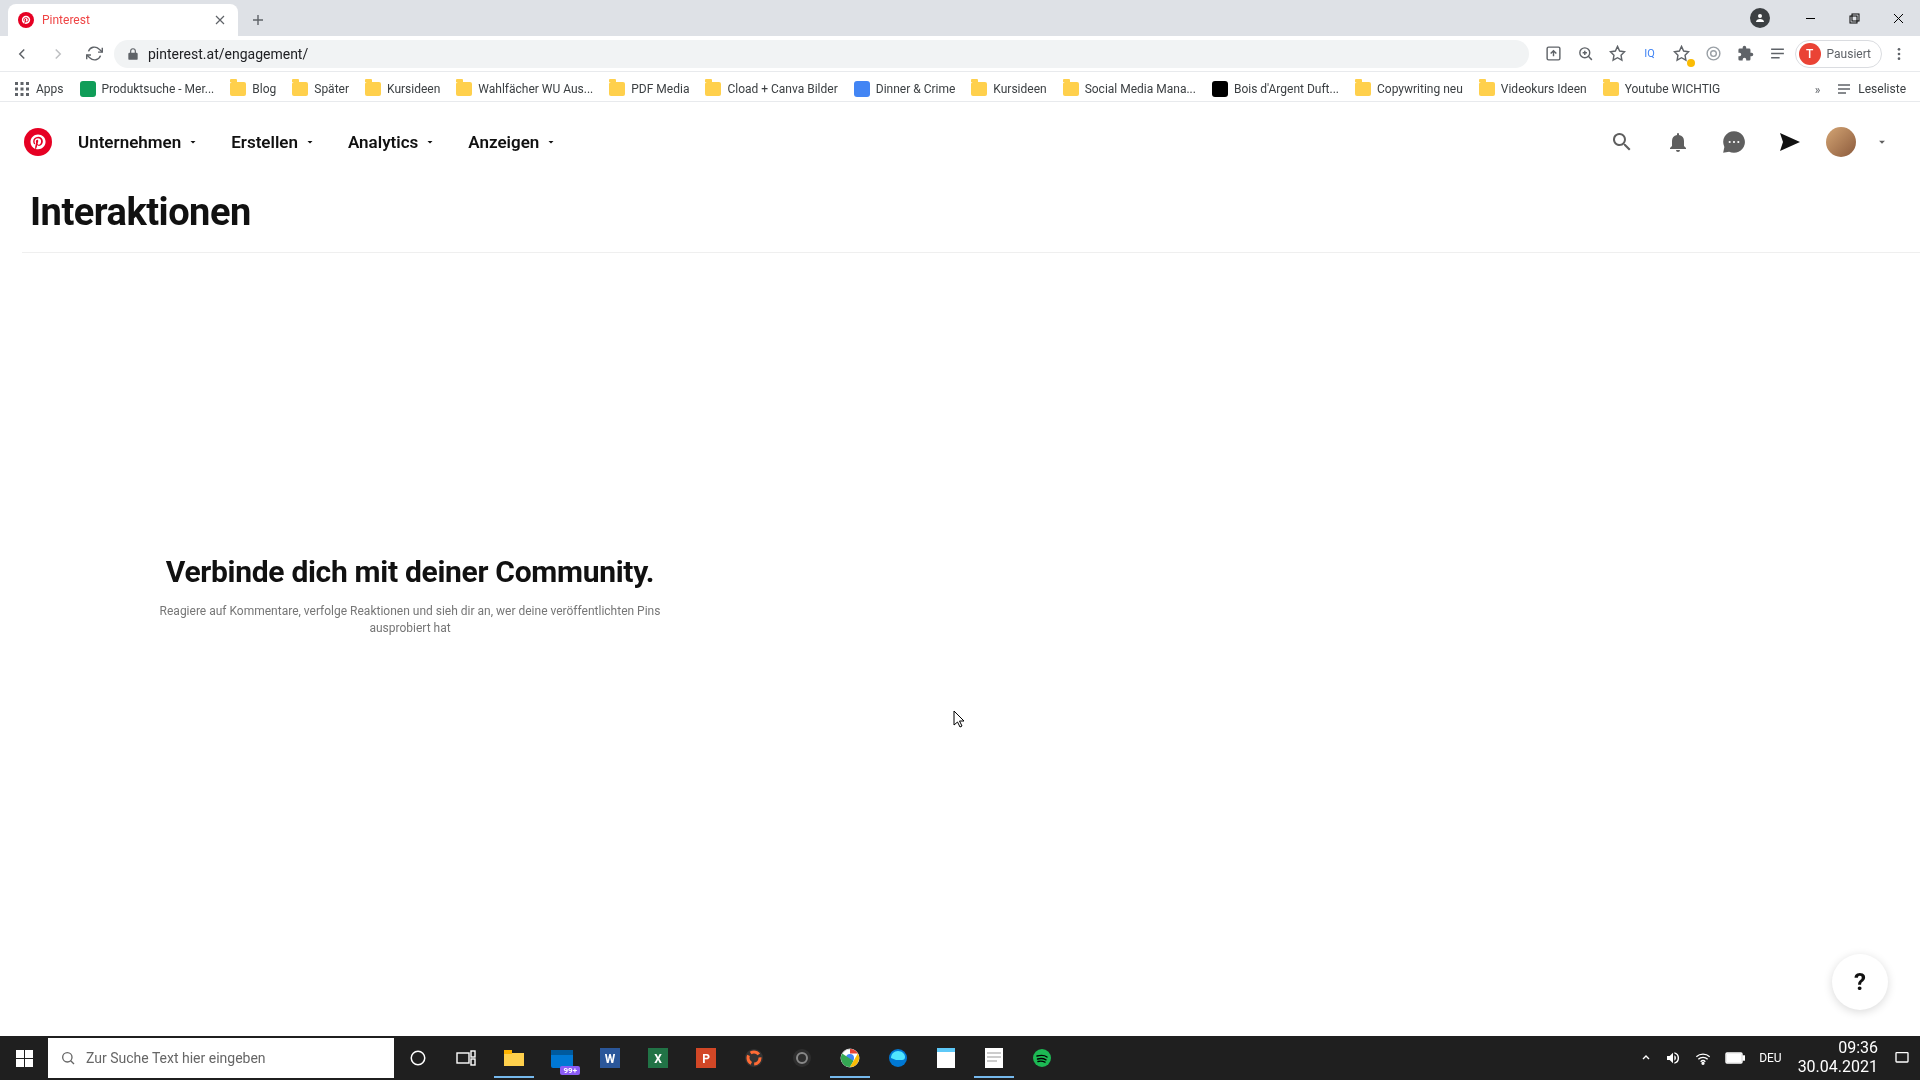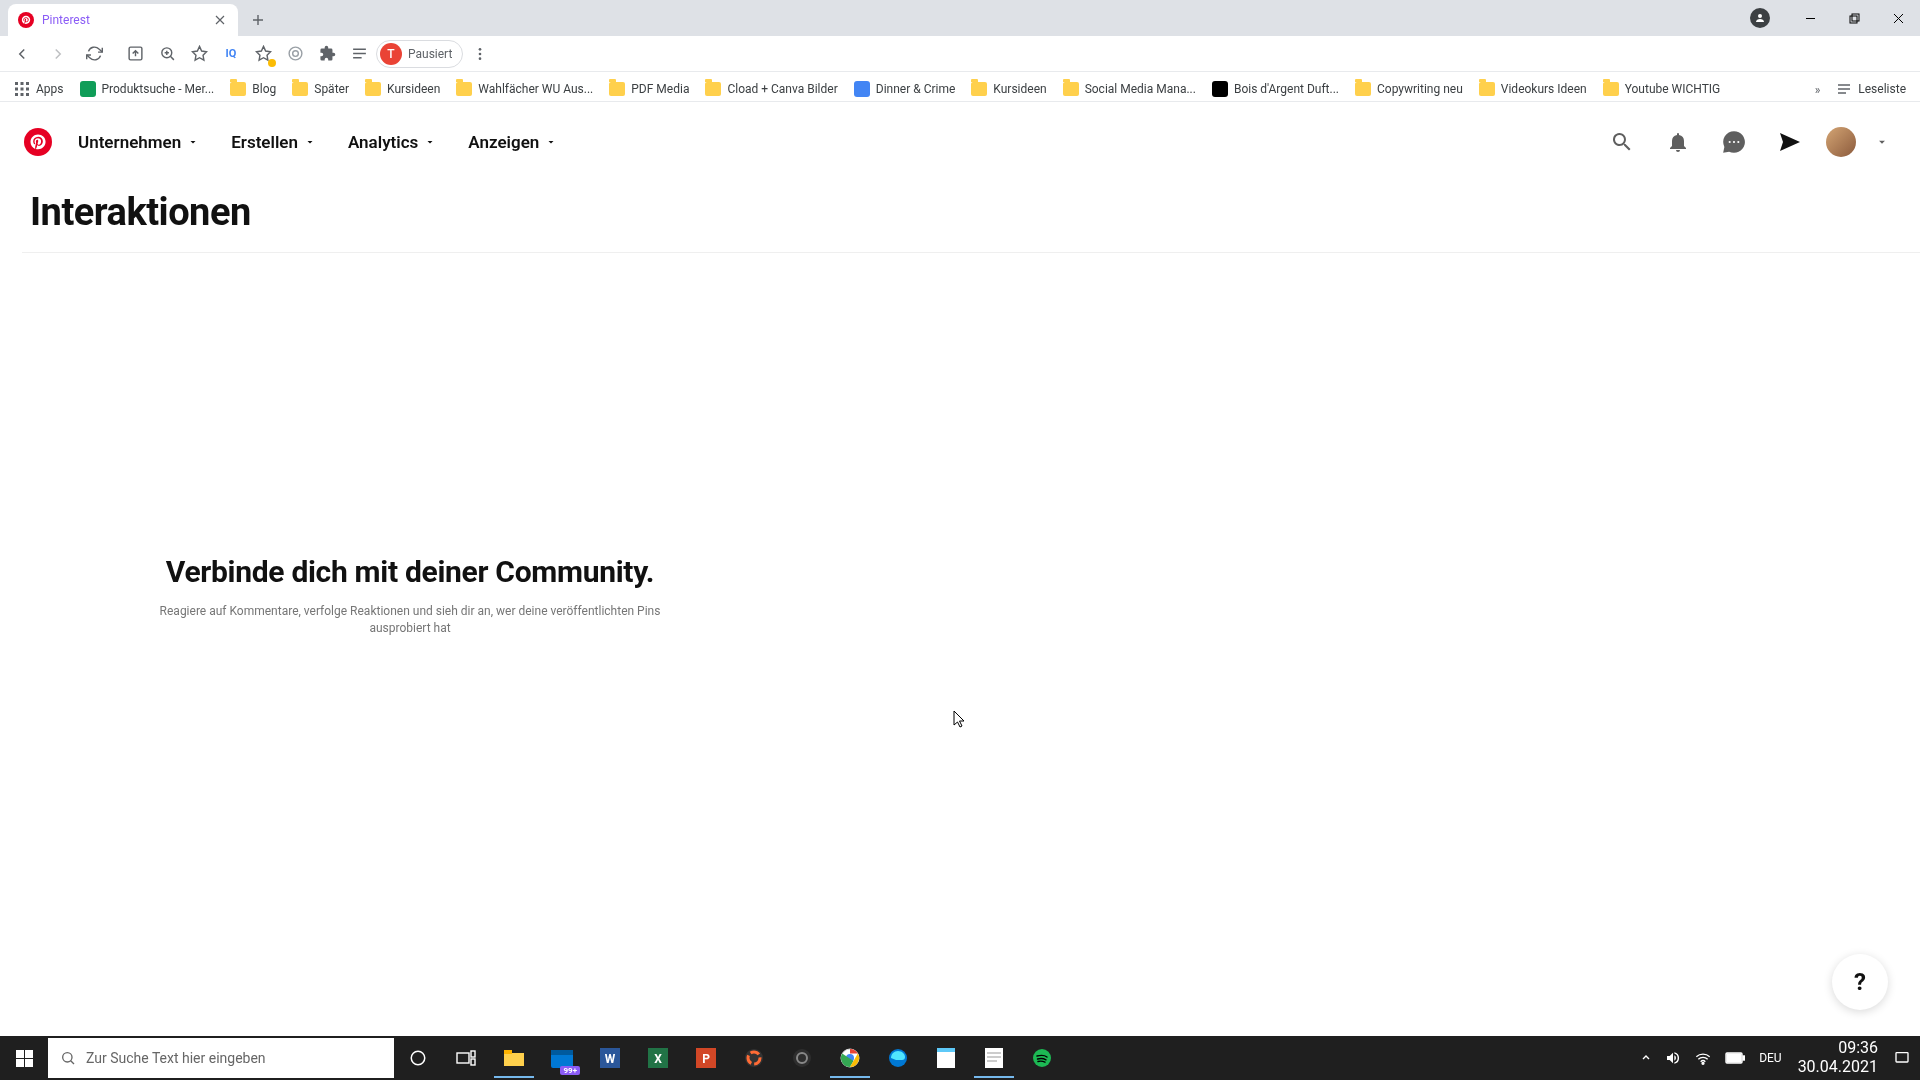--- a/index.html
+++ b/index.html
@@ -1,37 +1,37 @@
 <!DOCTYPE html>
 <html><head>
 <meta charset="utf-8">
 <style>
 * { margin: 0; padding: 0; box-sizing: border-box; font-family: -apple-system, BlinkMacSystemFont, "Segoe UI", Roboto, Arial, sans-serif; }
 html, body { width: 1920px; height: 1080px; overflow: hidden; background: #fff; }
 
 
 .browser-frame { display: flex; flex-direction: column; height: 1080px; background: #dee1e6; }
 .tab-strip { height: 36px; display: flex; align-items: flex-end; padding-left: 8px; background: #dee1e6; }
-.tab { display: flex; align-items: center; gap: 8px; background: #fff; border-radius: 8px 8px 0 0; padding: 6px 10px; height: 32px; min-width: 230px; font-size: 12px; color: #8b5cf6; position: relative; }
+.tab { display: flex; align-items: center; gap: 8px; background: #fff; border-radius: 8px 8px 0 0; padding: 6px 10px; height: 32px; min-width: 230px; font-size: 12px; color: #ef4444; position: relative; }
 .tab .favicon { width: 16px; height: 16px; border-radius: 50%; background: #e60023; display: flex; align-items: center; justify-content: center; }
 .tab .favicon svg { width: 10px; height: 10px; }
 .tab .close { margin-left: auto; width: 16px; height: 16px; display: flex; align-items: center; justify-content: center; color: #5f6368; cursor: pointer; }
 .new-tab { width: 28px; height: 28px; display: flex; align-items: center; justify-content: center; margin-left: 6px; margin-bottom: 2px; color: #5f6368; cursor: pointer; }
 .window-controls { margin-left: auto; display: flex; align-items: center; height: 36px; }
 .win-ctl { width: 44px; height: 30px; display: flex; align-items: center; justify-content: center; color: #000; cursor: pointer; }
 .win-acct { width: 20px; height: 20px; border-radius: 50%; background: #3c4043; margin-right: 18px; display:flex; align-items:center; justify-content:center; }
 
 .addr-bar { height: 36px; background: #fff; display: flex; align-items: center; padding: 0 6px; gap: 4px; border-bottom: 1px solid #e8eaed; }
 .nav-btn { width: 32px; height: 32px; display: flex; align-items: center; justify-content: center; color: #5f6368; cursor: pointer; }
 .nav-btn.fwd { opacity: .4; }
 .omnibox { flex: 1; height: 28px; background: #f1f3f4; border-radius: 14px; display: flex; align-items: center; padding: 0 12px; gap: 8px; font-size: 14px; color: #202124; }
 .omnibox .lock { width: 14px; height: 14px; color: #5f6368; }
 .addr-actions { display: flex; align-items: center; gap: 2px; margin-left: 6px; }
 .addr-icn { width: 30px; height: 30px; display: flex; align-items: center; justify-content: center; color: #5f6368; cursor: pointer; position: relative; }
-.iq-badge { font-size: 11px; font-weight: 700; color: #4285f4; }
+.iq-badge { font-size: 11px; font-weight: 400; color: #4285f4; }
 .pausiert { display: flex; align-items: center; gap: 6px; border: 1px solid #dadce0; border-radius: 16px; padding: 2px 10px 2px 3px; font-size: 12px; color: #5f6368; cursor: pointer; }
 .pausiert .av { width: 22px; height: 22px; border-radius: 50%; background: #ea4335; color: #fff; font-size: 12px; display: flex; align-items: center; justify-content: center; font-weight: 500; }
 
 .bookmarks { height: 30px; background: #fff; display: flex; align-items: flex-end; padding: 0 8px; gap: 4px; font-size: 12px; color: #3c4043; border-bottom: 1px solid #e8eaed; }
 .bm { display: flex; align-items: center; gap: 6px; padding: 4px 6px; cursor: pointer; white-space: nowrap; }
 .bm .ficon { width: 16px; height: 16px; display: flex; align-items: center; justify-content: center; }
 .bm .folder { width: 16px; height: 14px; background: #ffd04c; border-radius: 2px; position: relative; }
 .bm .folder::before { content:''; position:absolute; top:-3px; left:0; width:7px; height:3px; background:#ffd04c; border-radius:1px 1px 0 0; }
 .bm .sq { width:16px; height:16px; border-radius:3px; display:flex; align-items:center; justify-content:center; font-size:9px; color:#fff; font-weight:700; }
 .bm-spacer { flex: 1; }
@@ -131,20 +131,26 @@
         <svg width="18" height="18" viewBox="0 0 24 24" fill="none" stroke="#5f6368" stroke-width="2">
           <path d="M9 18l6-6-6-6"></path>
         </svg>
       </div>
     <div class="nav-btn">
         <svg width="17" height="17" viewBox="0 0 24 24" fill="none" stroke="#5f6368" stroke-width="2">
           <path d="M23 4v6h-6M1 20v-6h6"></path>
           <path d="M3.5 9a9 9 0 0114.8-3.4L23 10M1 14l4.7 4.4A9 9 0 0020.5 15"></path>
         </svg>
       </div>
+    <div class="omnibox">
+      <svg class="lock" viewBox="0 0 24 24" fill="#5f6368">
+          <path d="M18 10h-1V7a5 5 0 00-10 0v3H6a2 2 0 00-2 2v8a2 2 0 002 2h12a2 2 0 002-2v-8a2 2 0 00-2-2zM9 7a3 3 0 016 0v3H9V7z"></path>
+        </svg>
+      <span>pinterest.at/engagement/</span>
+    </div>
     <div class="addr-actions">
       <div class="addr-icn">
           <svg width="17" height="17" viewBox="0 0 24 24" fill="none" stroke="#5f6368" stroke-width="2">
             <rect x="3" y="3" width="18" height="18" rx="2"></rect>
             <path d="M12 8v8M8 12l4-4 4 4"></path>
           </svg>
         </div>
       <div class="addr-icn">
           <svg width="17" height="17" viewBox="0 0 24 24" fill="none" stroke="#5f6368" stroke-width="2">
             <circle cx="11" cy="11" r="7"></circle>

